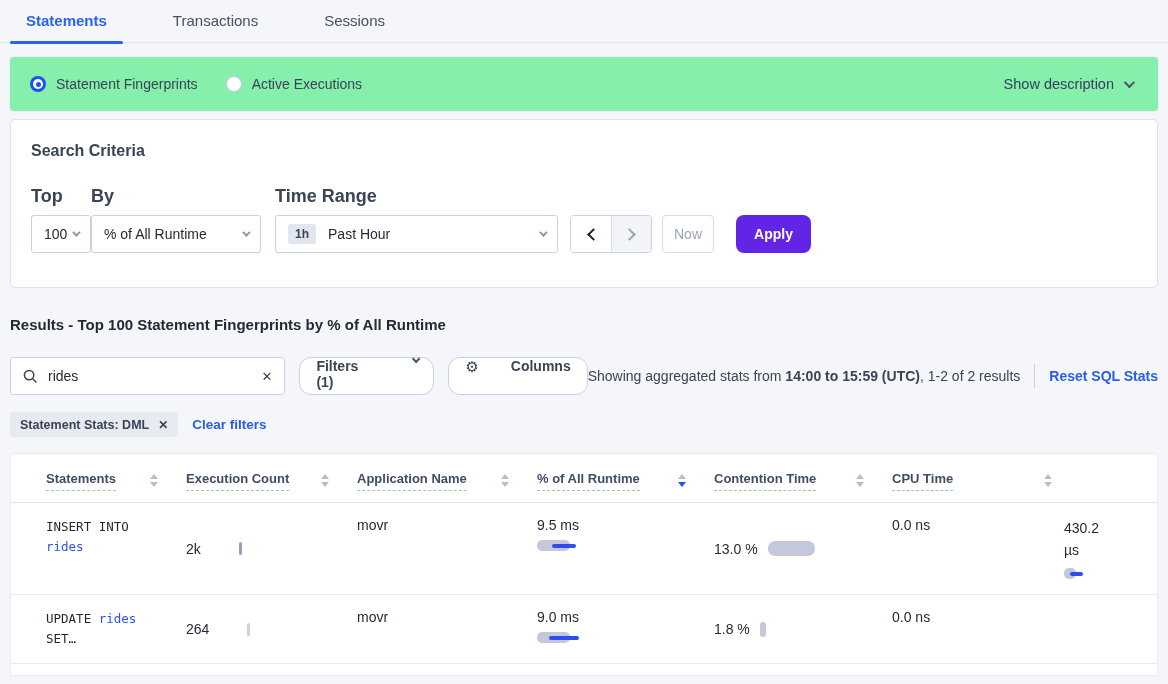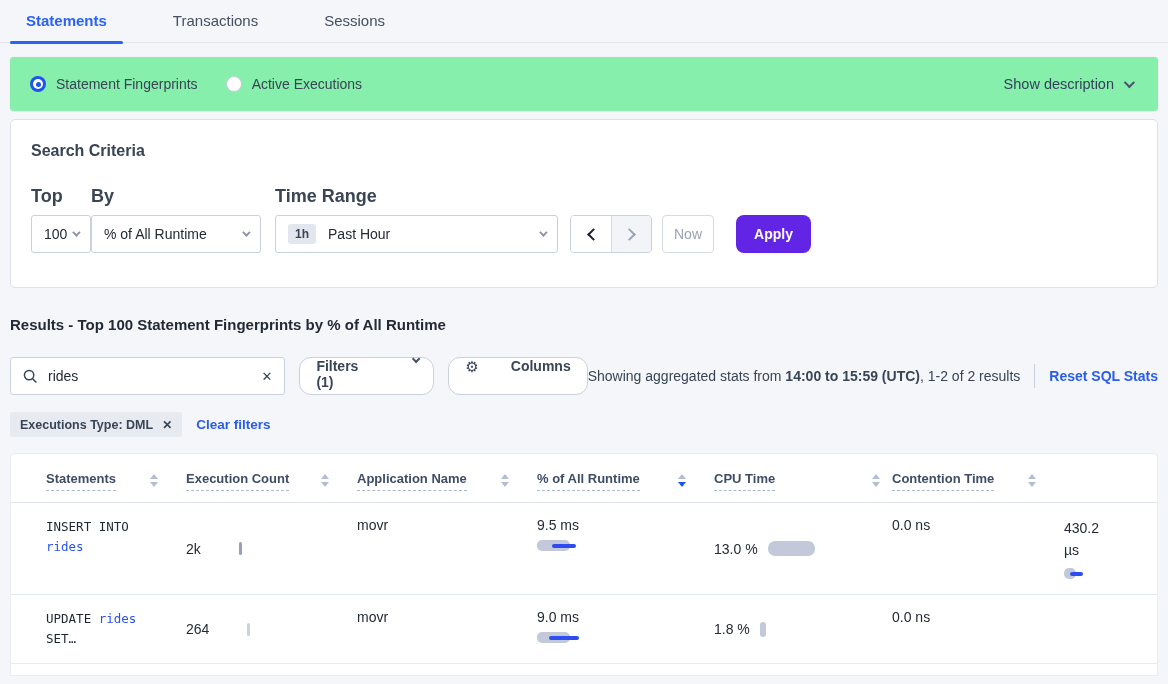--- a/index.html
+++ b/index.html
@@ -169,21 +169,21 @@
   </div>
   <div class="stats-text">
     <span>Showing aggregated stats from </span><b>14:00 to 15:59 (UTC)</b><span>, 1-2 of 2 results</span>
   </div>
   <div class="vdiv"></div>
   <a class="link">Reset SQL Stats</a>
 </div>
 
 <div class="chip-row">
   <div class="chip">
-    <span>Executions Type: DML</span>
+    <span>Statement Stats: DML</span>
     <span class="xmark">✕</span>
   </div>
   <a class="link clear-link">Clear filters</a>
 </div>
 
 <div class="table-card">
   <div class="tgrid hdr-row">
     <div class="th">
       <span class="th-label">Statements</span>
       <span class="sort">
@@ -205,29 +205,29 @@
           <span class="car-dn"></span>
         </span>
     </div>
     <div class="th">
       <span class="th-label">% of All Runtime</span>
       <span class="sort">
           <span class="car-up"></span>
           <span class="car-dn active"></span>
         </span>
     </div>
+    <div class="th">
+      <span class="th-label">Contention Time</span>
+      <span class="sort">
+          <span class="car-up"></span>
+          <span class="car-dn"></span>
+        </span>
+    </div>
     <div class="th" style="padding-right:12px;">
       <span class="th-label">CPU Time</span>
-      <span class="sort">
-          <span class="car-up"></span>
-          <span class="car-dn"></span>
-        </span>
-    </div>
-    <div class="th">
-      <span class="th-label">Contention Time</span>
       <span class="sort">
           <span class="car-up"></span>
           <span class="car-dn"></span>
         </span>
     </div>
   </div>
 
   <div class="tgrid body-row">
     <div class="td mono">
       <span>INSERT INTO</span><br>

